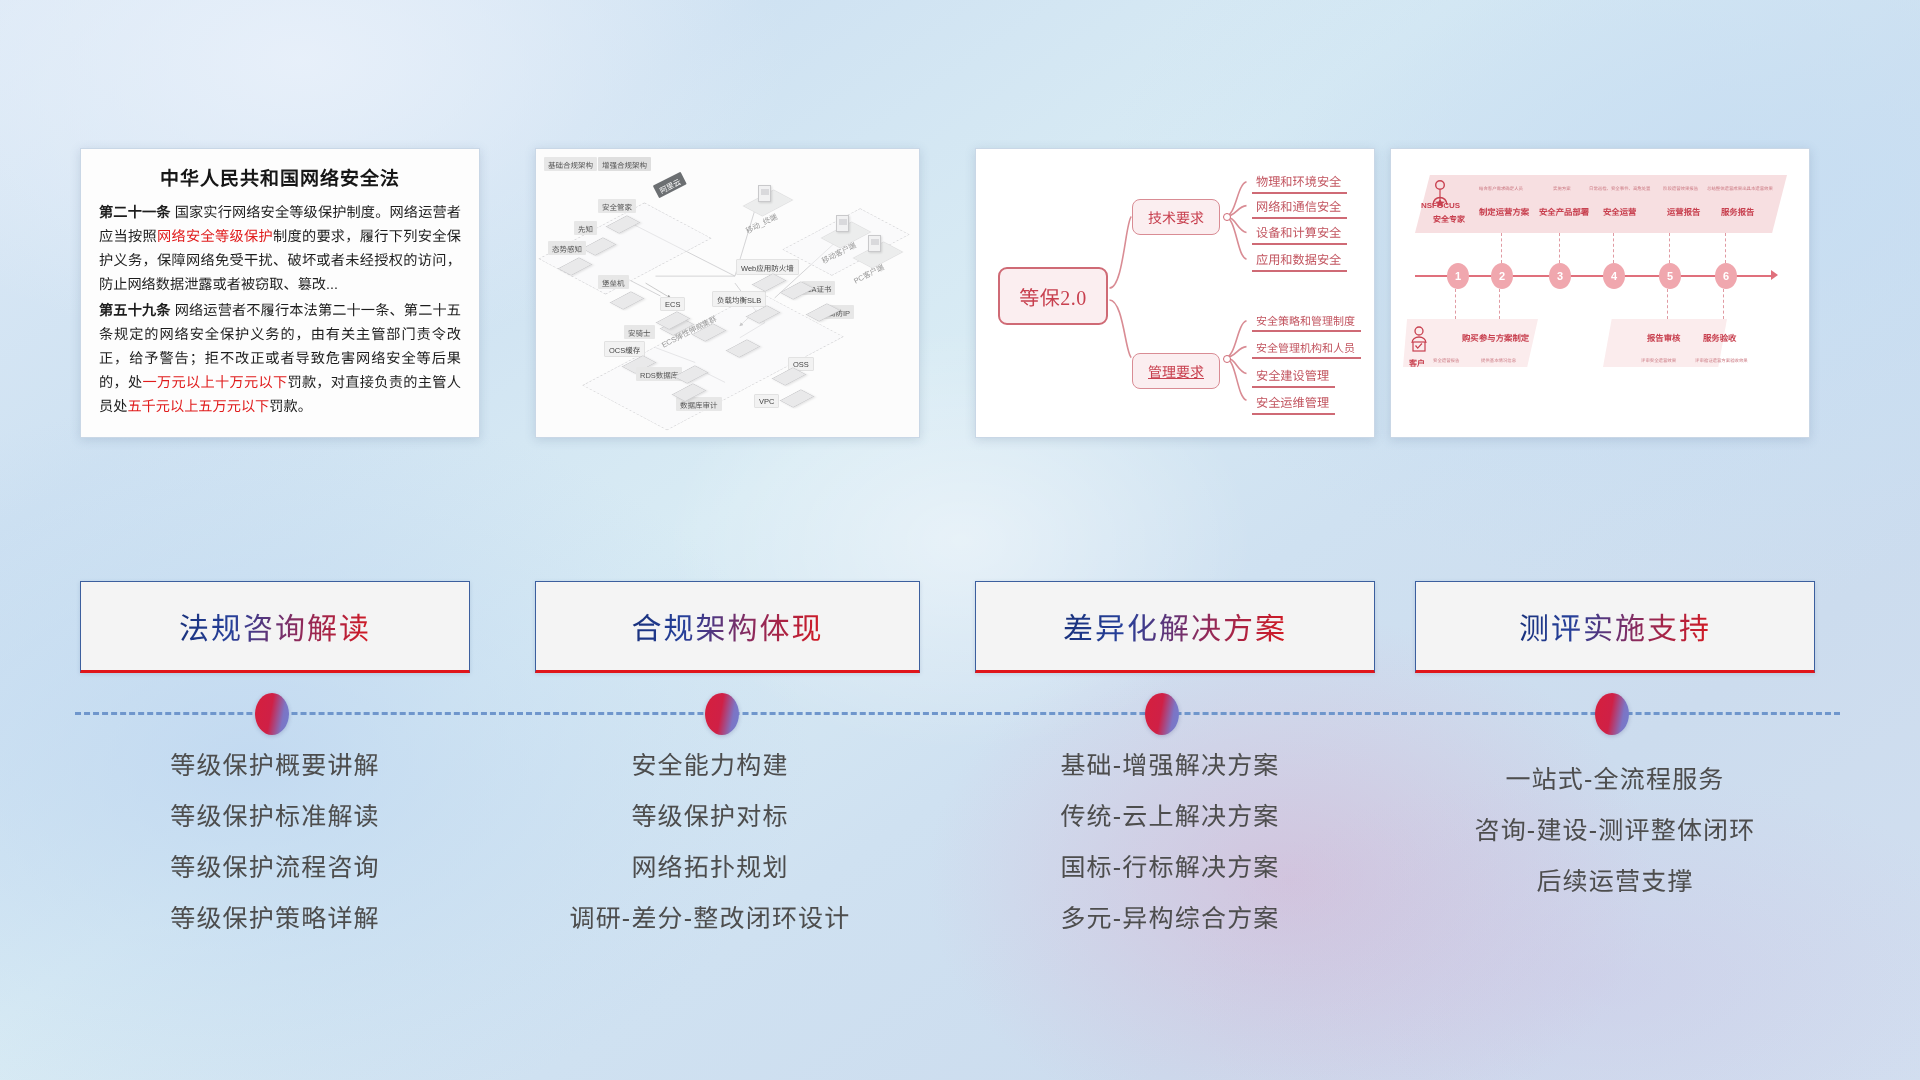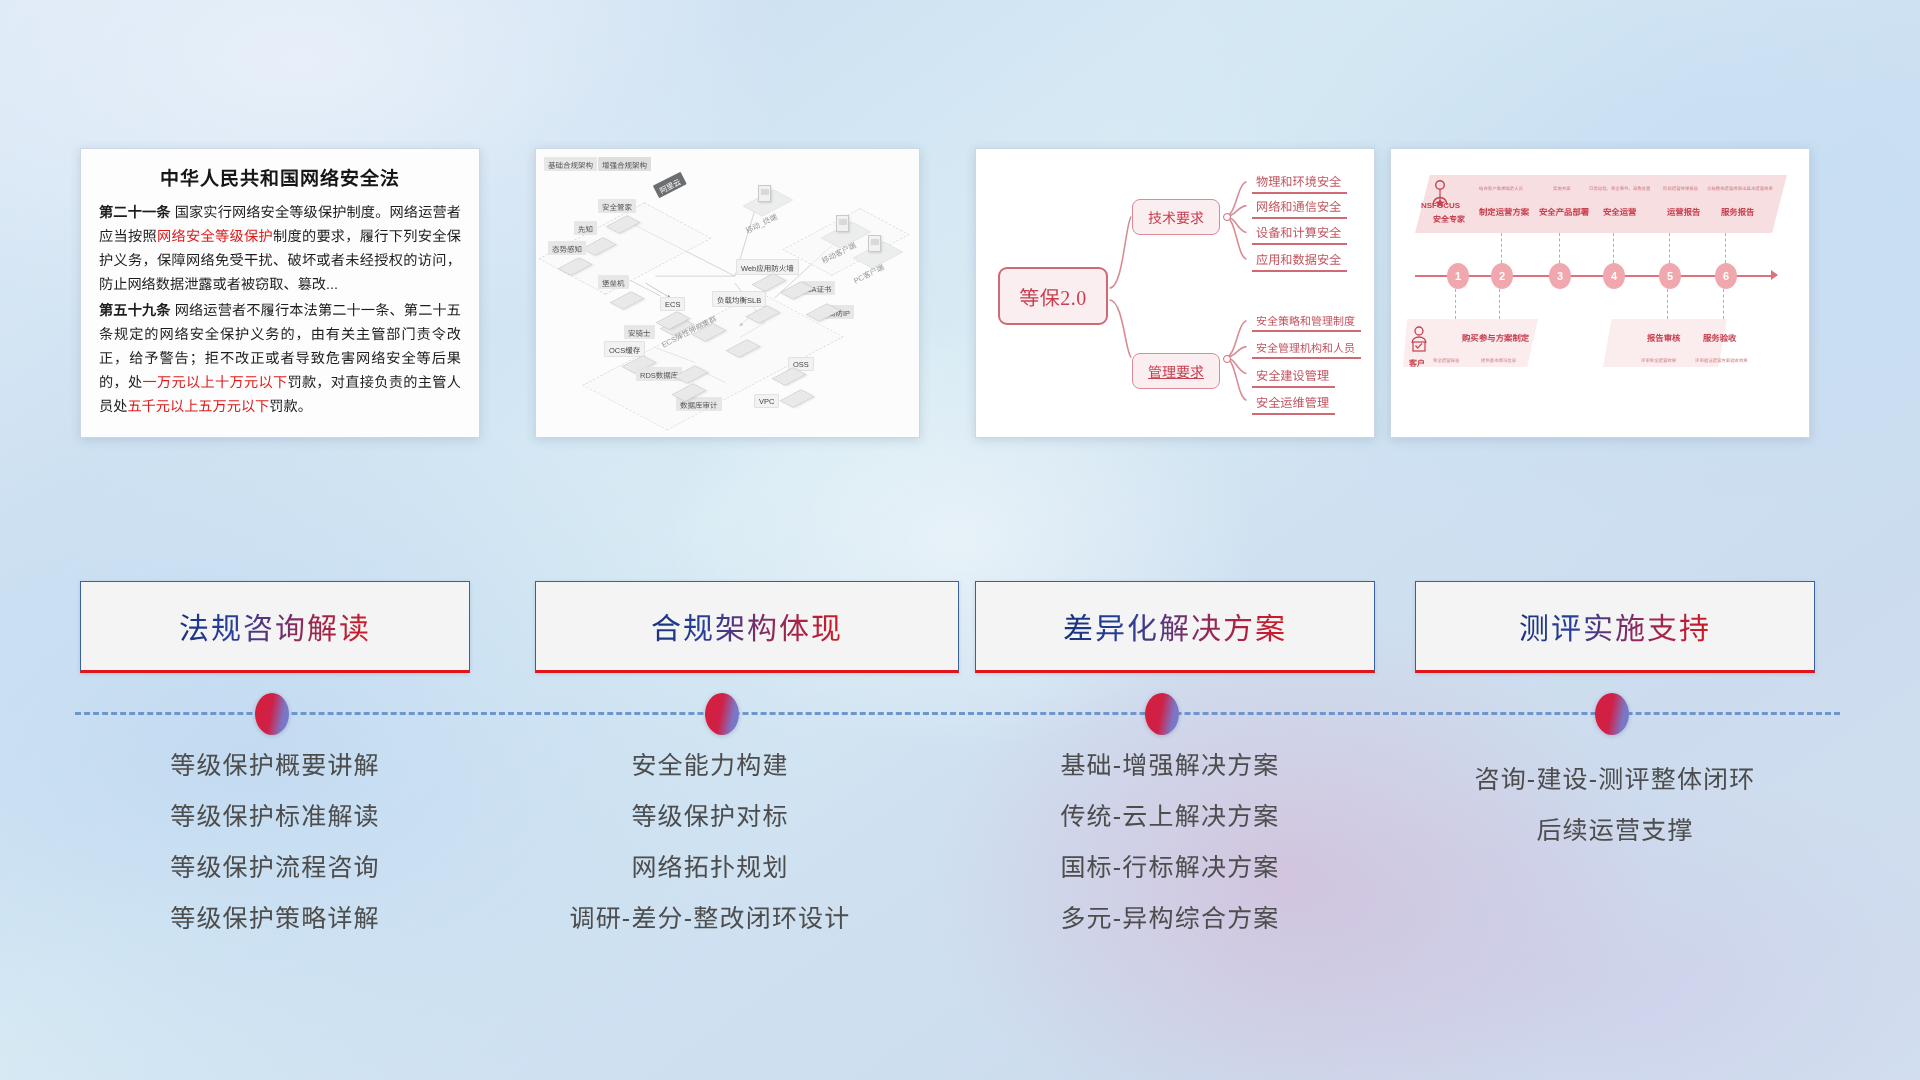--- a/index.html
+++ b/index.html
@@ -144,21 +144,21 @@
     border:1.4px solid #3c5f9e; border-bottom:3px solid #e0161b;
     box-shadow:0 1px 4px rgba(50,80,130,0.15);
     display:flex; align-items:center; justify-content:center;margin-top:36px;
   }
   .tbox span {
     font-size:30px; letter-spacing:2px; font-weight:500;
     background:linear-gradient(100deg,#18307a 0%,#26409a 28%,#8c2a5c 62%,#d61920 100%);
     -webkit-background-clip:text; background-clip:text; color:transparent;
   }
   .tbox.t1 { left:80px;  width:390px; }
-  .tbox.t2 { left:535px; width:424px; }
+  .tbox.t2 { left:535px; width:385px; }
   .tbox.t3 { left:975px; width:400px; }
   .tbox.t4 { left:1415px;width:400px; }
 
   
   .timeline { position:absolute; top:693px; left:0; width:1920px; height:40px; }
   .dash {
     position:absolute; left:75px; top:19px; width:1765px; height:0;
     border-top:3px dashed #6f96cc;
   }
   .dot {
@@ -428,16 +428,17 @@
     <div class="li">网络拓扑规划</div>
     <div class="li">调研-差分-整改闭环设计</div>
   </div>
   <div class="col l3">
     <div class="li">基础-增强解决方案</div>
     <div class="li">传统-云上解决方案</div>
     <div class="li">国标-行标解决方案</div>
     <div class="li">多元-异构综合方案</div>
   </div>
   <div class="col l4">
+    <div class="li">一站式-全流程服务</div>
     <div class="li">咨询-建设-测评整体闭环</div>
     <div class="li">后续运营支撑</div>
   </div>
 </div>
 
 </body></html>

